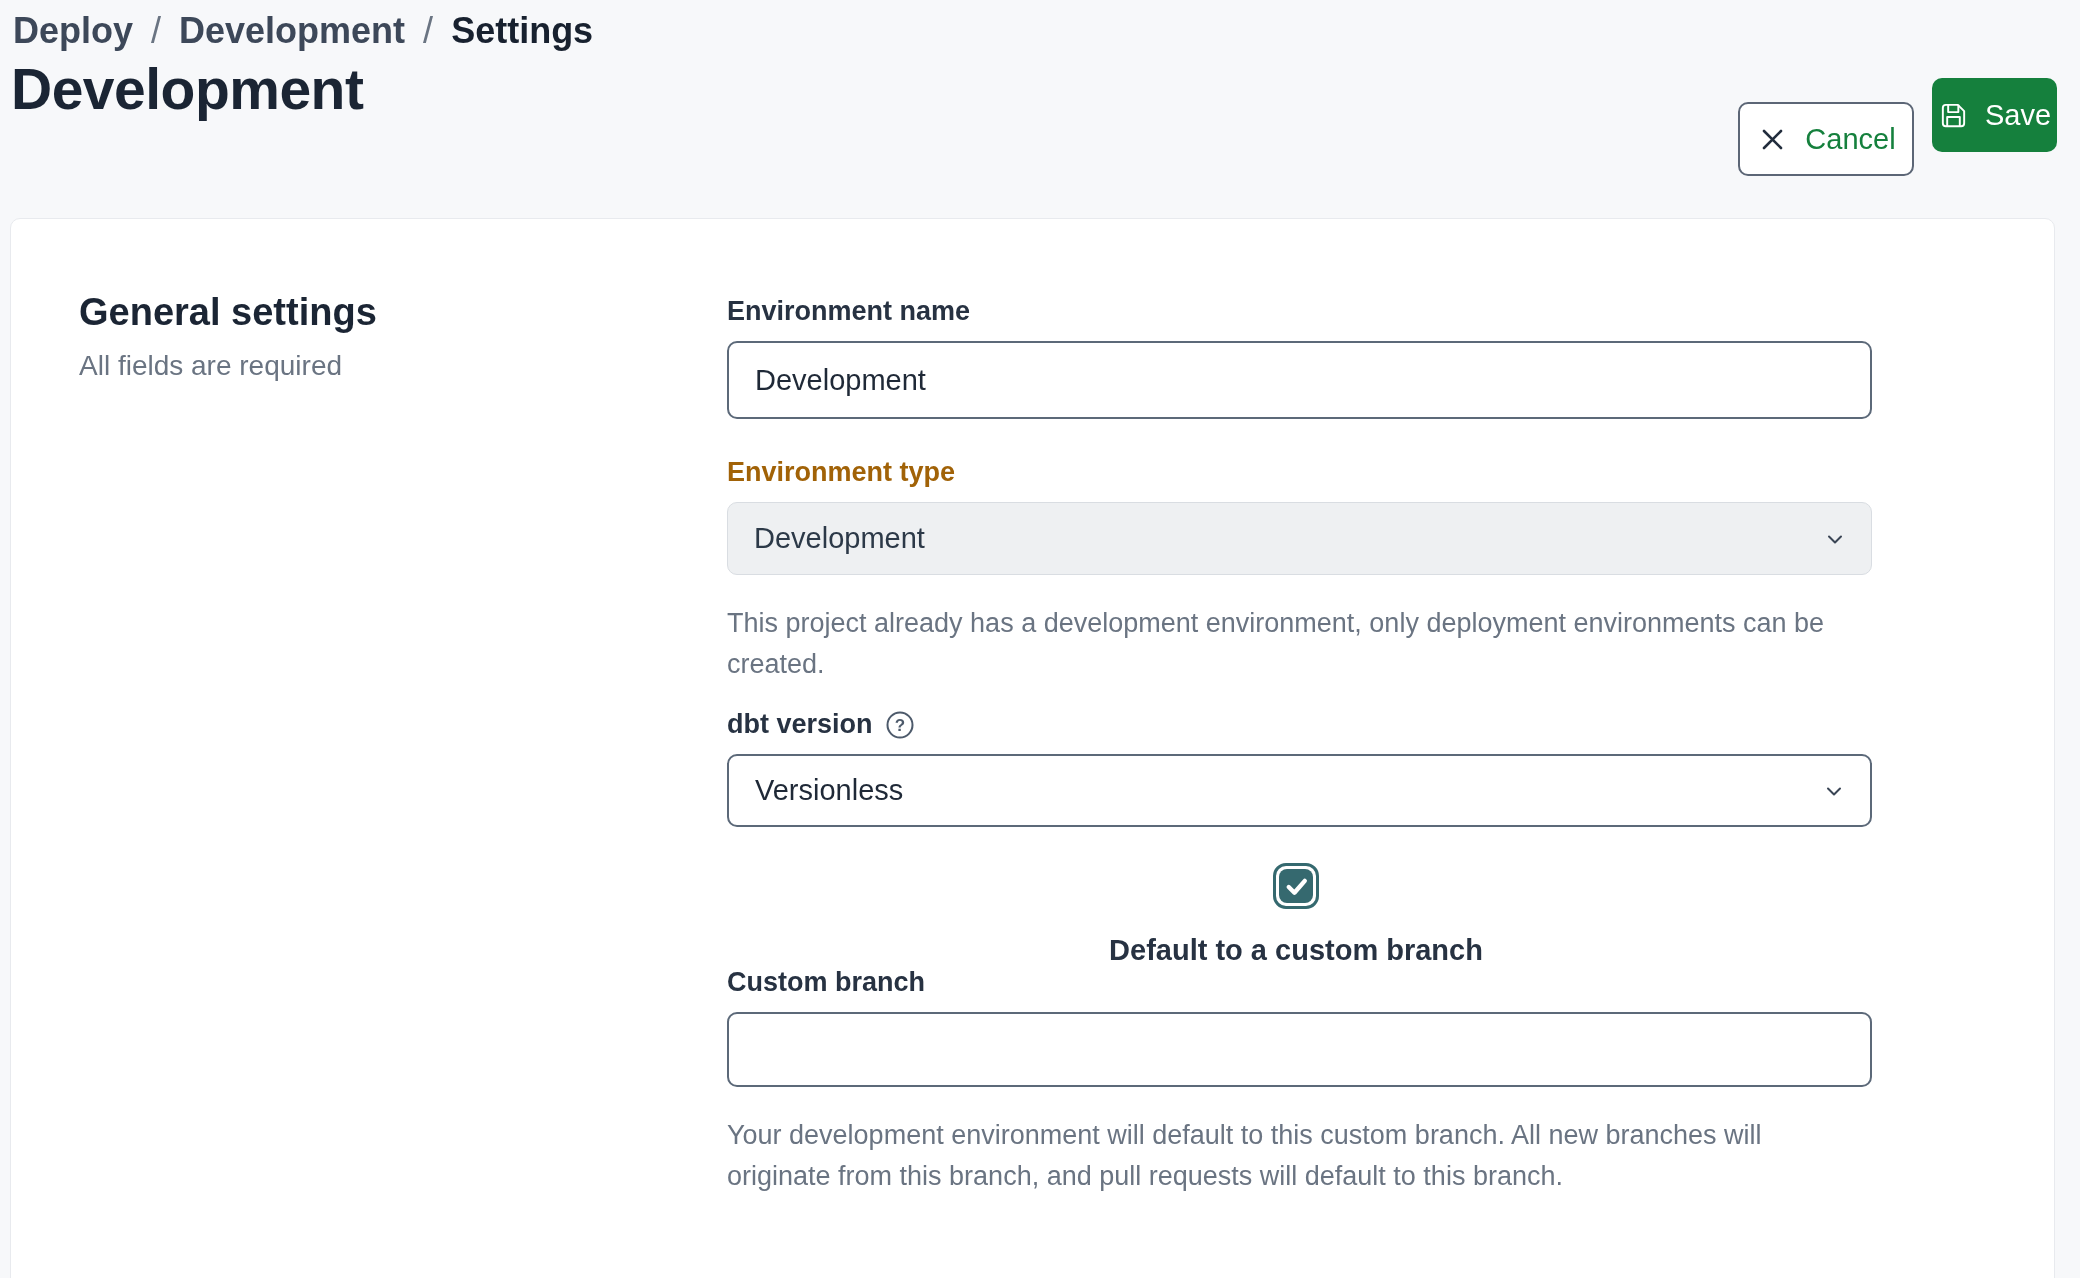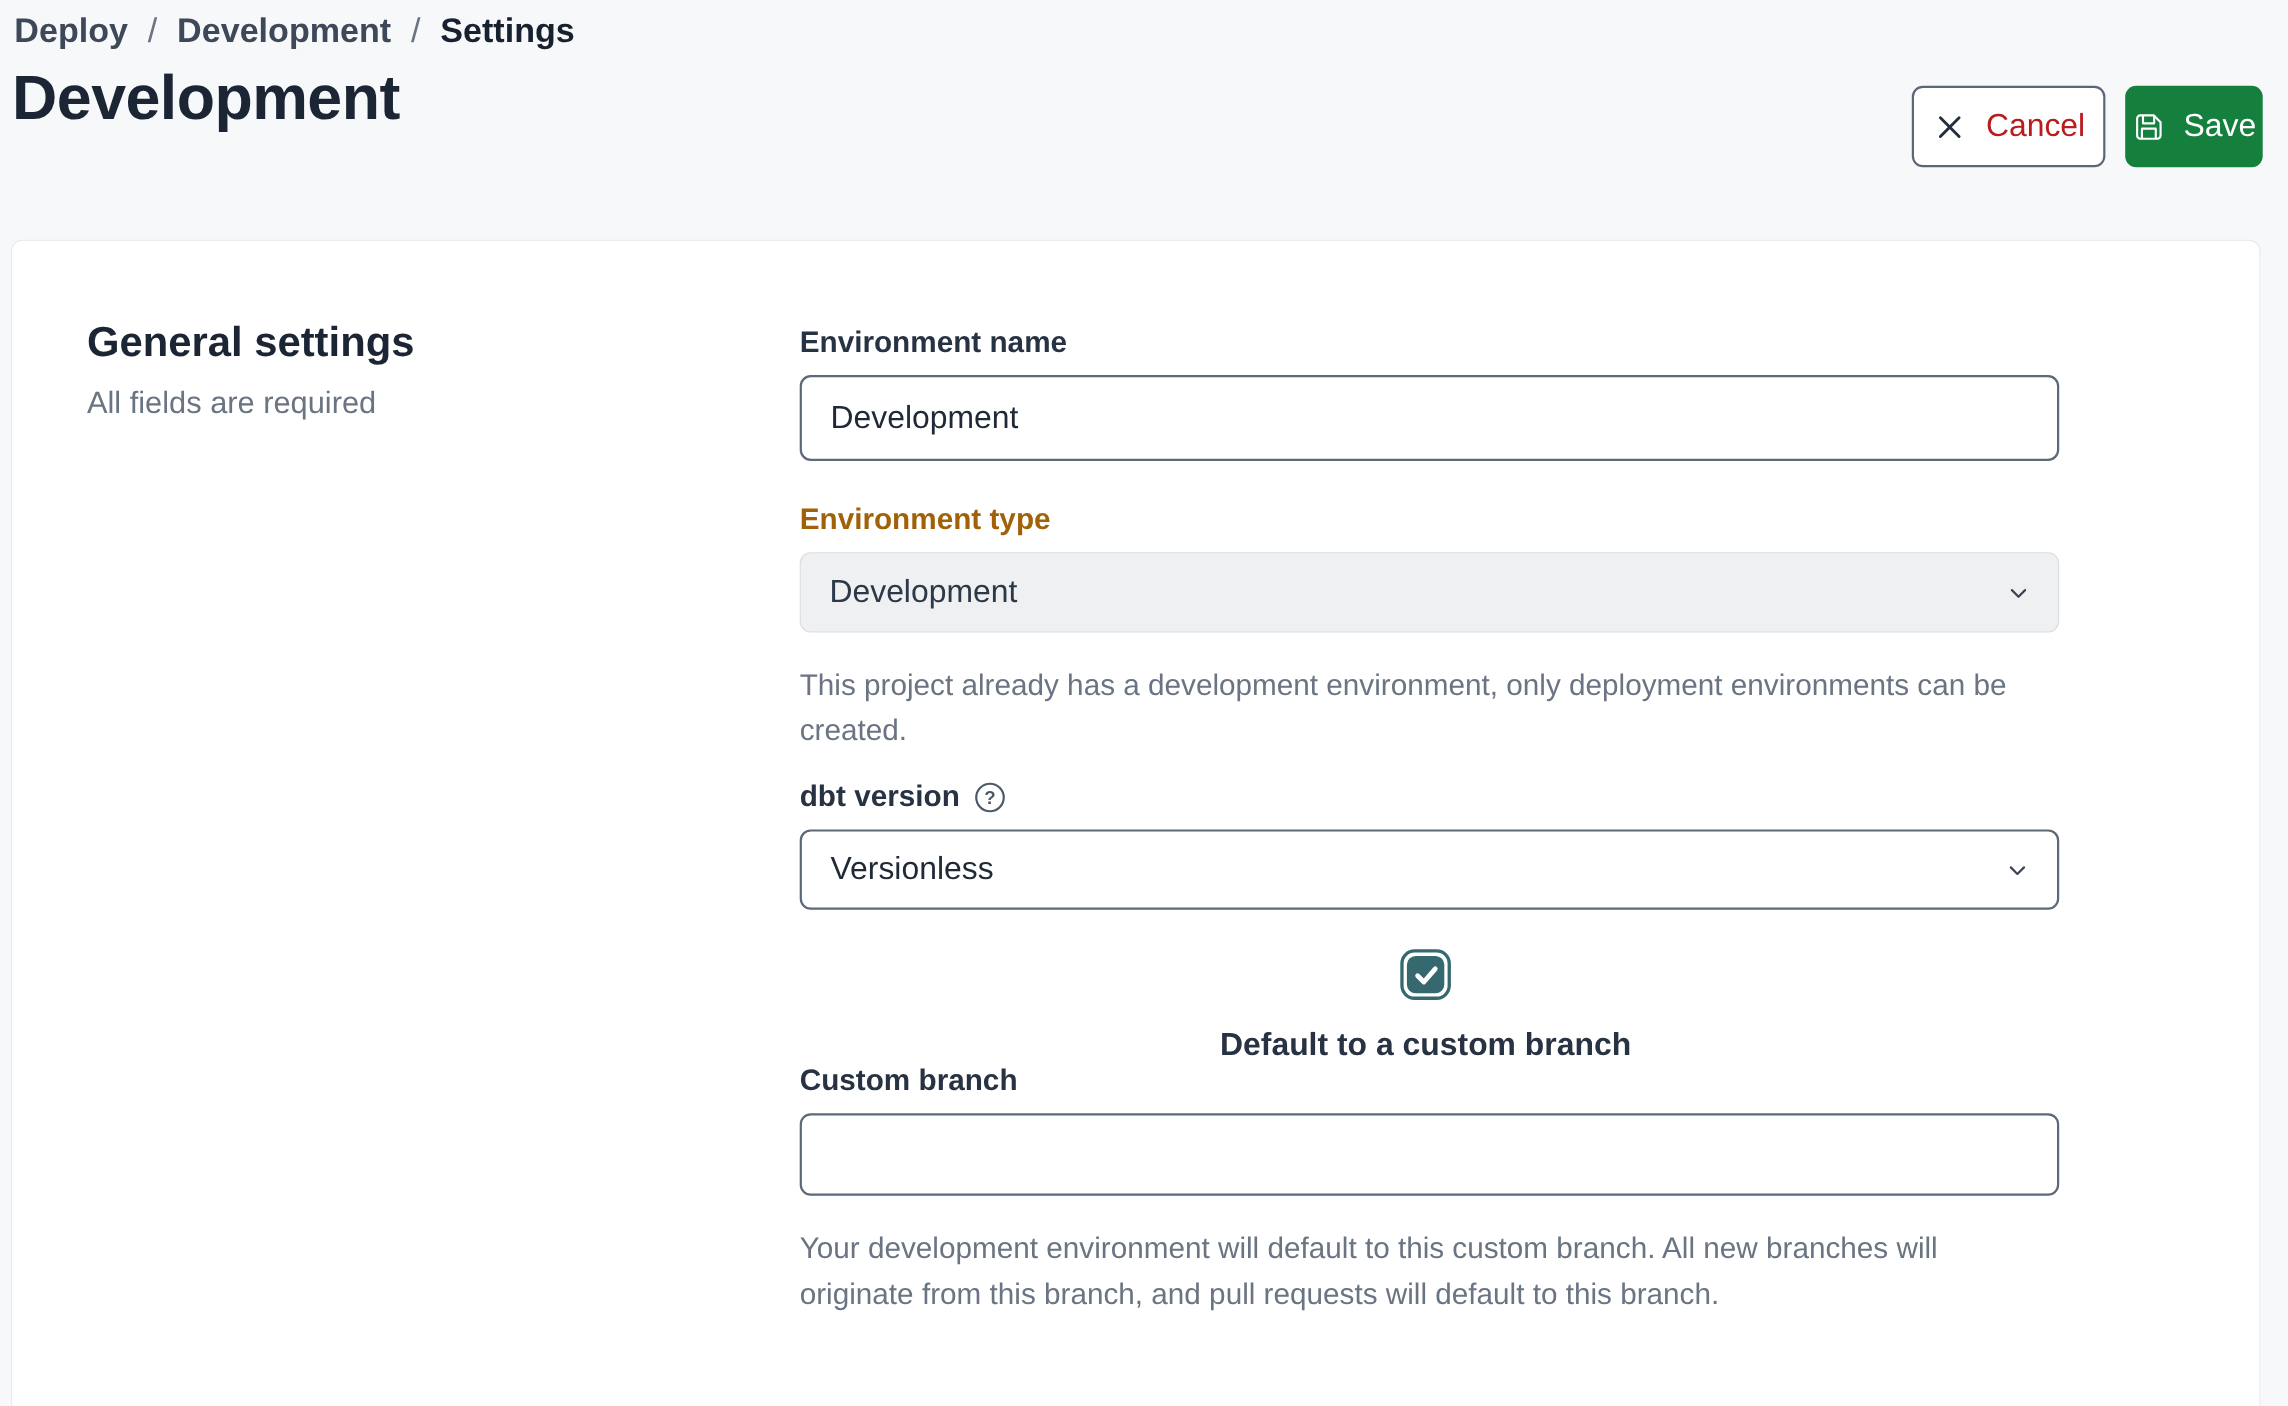--- a/index.html
+++ b/index.html
@@ -9,21 +9,21 @@
     background:#f7f8fa;
     font-family:"Liberation Sans", sans-serif;
     color:#1f2937;
     overflow:hidden;
   }
 
   
   .breadcrumb {
     position:absolute; left:13px; top:10px;
     display:flex; align-items:center; gap:18px;
-    font-size:31px; font-weight:700;
+    font-size:36px; font-weight:700;
   }
   .breadcrumb .crumb-link { color:#3d4859; cursor:pointer; }
   .breadcrumb .crumb-sep  { color:#6a7482; font-weight:400; }
   .breadcrumb .crumb-current { color:#18212f; }
 
   .page-title {
     position:absolute; left:11px; top:56px;
     font-size:57px; font-weight:700; letter-spacing:-0.5px;
     color:#1b2534;
   }
@@ -32,21 +32,21 @@
     position:absolute; top:78px; right:23px;
     display:flex; gap:18px;
   }
   .btn {
     height:74px; border-radius:10px;
     display:flex; align-items:center; justify-content:center; gap:16px;
     font-size:29px; font-family:inherit; cursor:pointer;
   }
   .btn-cancel {
     width:176px; background:#ffffff;
-    border:2px solid #5c6676; color:#b91c1c;
+    border:2px solid #5c6676; color:#15803d;margin-top:24px;
   }
   .btn-save {
     width:125px; background:#15803d;
     border:none; color:#ffffff;
   }
 
   
   .card {
     position:absolute; left:10px; right:25px; top:218px; height:1100px;
     background:#ffffff;

